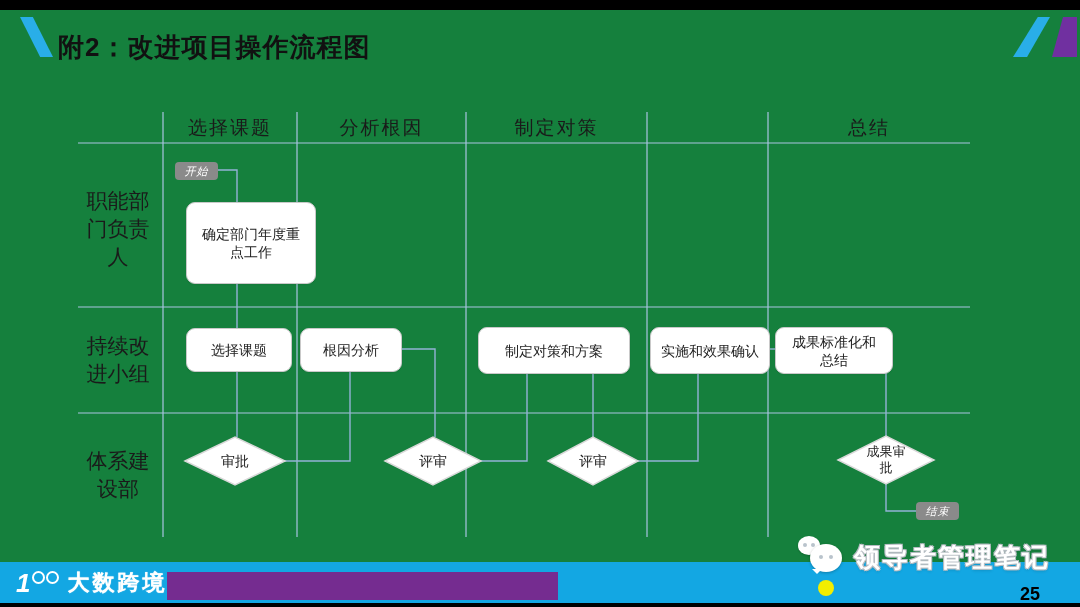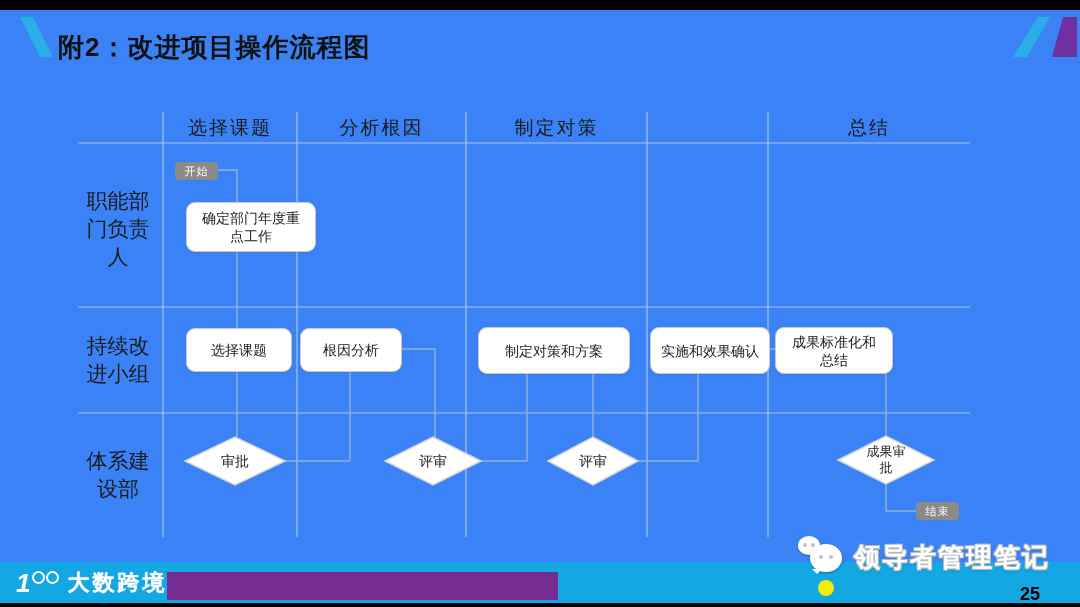--- a/index.html
+++ b/index.html
@@ -1,17 +1,17 @@
 <!DOCTYPE html>
 <html style="--accent_blue: #29aee8; --accent_purple: #7030a0; --footer_blue: #13a7e3; --footer_purple: #752c90; --yellow_dot: #f2ee00; --badge_gray: #8a8a8a; --line_blue: #a9c4e2; --conn_blue: #93b2d6; --shape_gray: #d8d8d8; --box_border: #c9c9c9;"><head>
 <meta charset="utf-8">
 <style>
   html,body{margin:0;padding:0;background:#e8e8e8;}
   .slide{
-    position:relative;width:1080px;height:607px;background:#3b82f6;
+    position:relative;width:1080px;height:607px;background:#15803d;
     font-family:"Liberation Sans","DejaVu Sans",sans-serif;overflow:hidden;
   }
   
   .topbar{position:absolute;left:0;top:0;width:1080px;height:10px;background:#000;}
   .bottombar{position:absolute;left:0;top:603px;width:1080px;height:4px;background:#000;}
   .title-slash{position:absolute;left:20px;top:17px;width:33px;height:40px;
     background:var(--accent_blue);clip-path:polygon(0% 0%,39% 0%,100% 100%,61% 100%);}
   .page-title{position:absolute;left:58px;top:30px;font-size:26px;font-weight:bold;color:#111;letter-spacing:1px;}
   .corner-blue{position:absolute;left:1013px;top:17px;width:37px;height:40px;
     background:var(--accent_blue);clip-path:polygon(67% 0%,100% 0%,38% 100%,0% 100%);}
@@ -25,21 +25,21 @@
   .col-head{position:absolute;top:112px;height:31px;display:flex;align-items:center;justify-content:center;
     font-size:19px;color:#1a1a1a;letter-spacing:2px;}
   .row-label{position:absolute;left:76px;width:84px;display:flex;align-items:center;justify-content:center;
     font-size:21px;color:#1a1a1a;line-height:28px;}
   .row-label span{display:block;width:70px;text-align:center;word-break:break-all;}
   .pbox{position:absolute;background:#fff;border:1.4px solid var(--box_border);border-radius:9px;
     display:flex;align-items:center;justify-content:center;text-align:center;
     font-size:14px;line-height:18px;color:#222;box-shadow:0 1px 2px rgba(0,0,0,0.06);}
   .pbox span{word-break:break-all;display:block;}
   .badge{position:absolute;background:var(--badge_gray);color:#fff;border-radius:4px;
-    font-size:11px;display:flex;align-items:center;justify-content:center;letter-spacing:1px;}
+    font-size:11px;display:flex;align-items:center;justify-content:center;letter-spacing:1px;font-style:italic;}
   .dlabel{position:absolute;display:flex;align-items:center;justify-content:center;text-align:center;
     font-size:14px;color:#222;line-height:16px;}
   .dlabel span{word-break:break-all;display:block;}
   
   .footer-blue{position:absolute;left:0;top:562px;width:1080px;height:41px;background:var(--footer_blue);}
   .footer-purple{position:absolute;left:167px;top:572px;width:391px;height:28px;background:var(--footer_purple);}
   .brand{position:absolute;left:16px;top:566px;height:34px;display:flex;align-items:center;color:#fff;}
   .brand .one{font-size:26px;font-weight:bold;font-style:italic;margin-right:1px;}
   .brand .ring{width:9px;height:9px;border:2.5px solid #fff;border-radius:50%;display:inline-block;margin-left:1px;margin-top:-12px;}
   .brand .brand-text{font-size:22px;font-weight:bold;letter-spacing:3px;margin-left:8px;
@@ -106,21 +106,21 @@
   <div class="row-label" style="top:307px;height:106px;">
       <span>持续改进小组</span>
     </div>
   <div class="row-label" style="top:413px;height:124px;">
       <span>体系建设部</span>
     </div>
 
   <div class="badge" style="left:175px;top:162px;width:43px;height:18px;">开始</div>
   <div class="badge" style="left:916px;top:502px;width:43px;height:18px;">结束</div>
 
-  <div class="pbox" style="left:186px;top:202px;width:104px;height:48px;padding:0 12px;">
+  <div class="pbox" style="left:186px;top:202px;width:104px;height:48px;padding:16px 12px;">
       <span>确定部门年度重点工作</span>
     </div>
   <div class="pbox" style="left:186px;top:328px;width:104px;height:42px;">
       <span>选择课题</span>
     </div>
   <div class="pbox" style="left:300px;top:328px;width:100px;height:42px;">
       <span>根因分析</span>
     </div>
   <div class="pbox" style="left:478px;top:327px;width:98px;height:45px;padding:0 26px;">
       <span>制定对策和方案</span>

